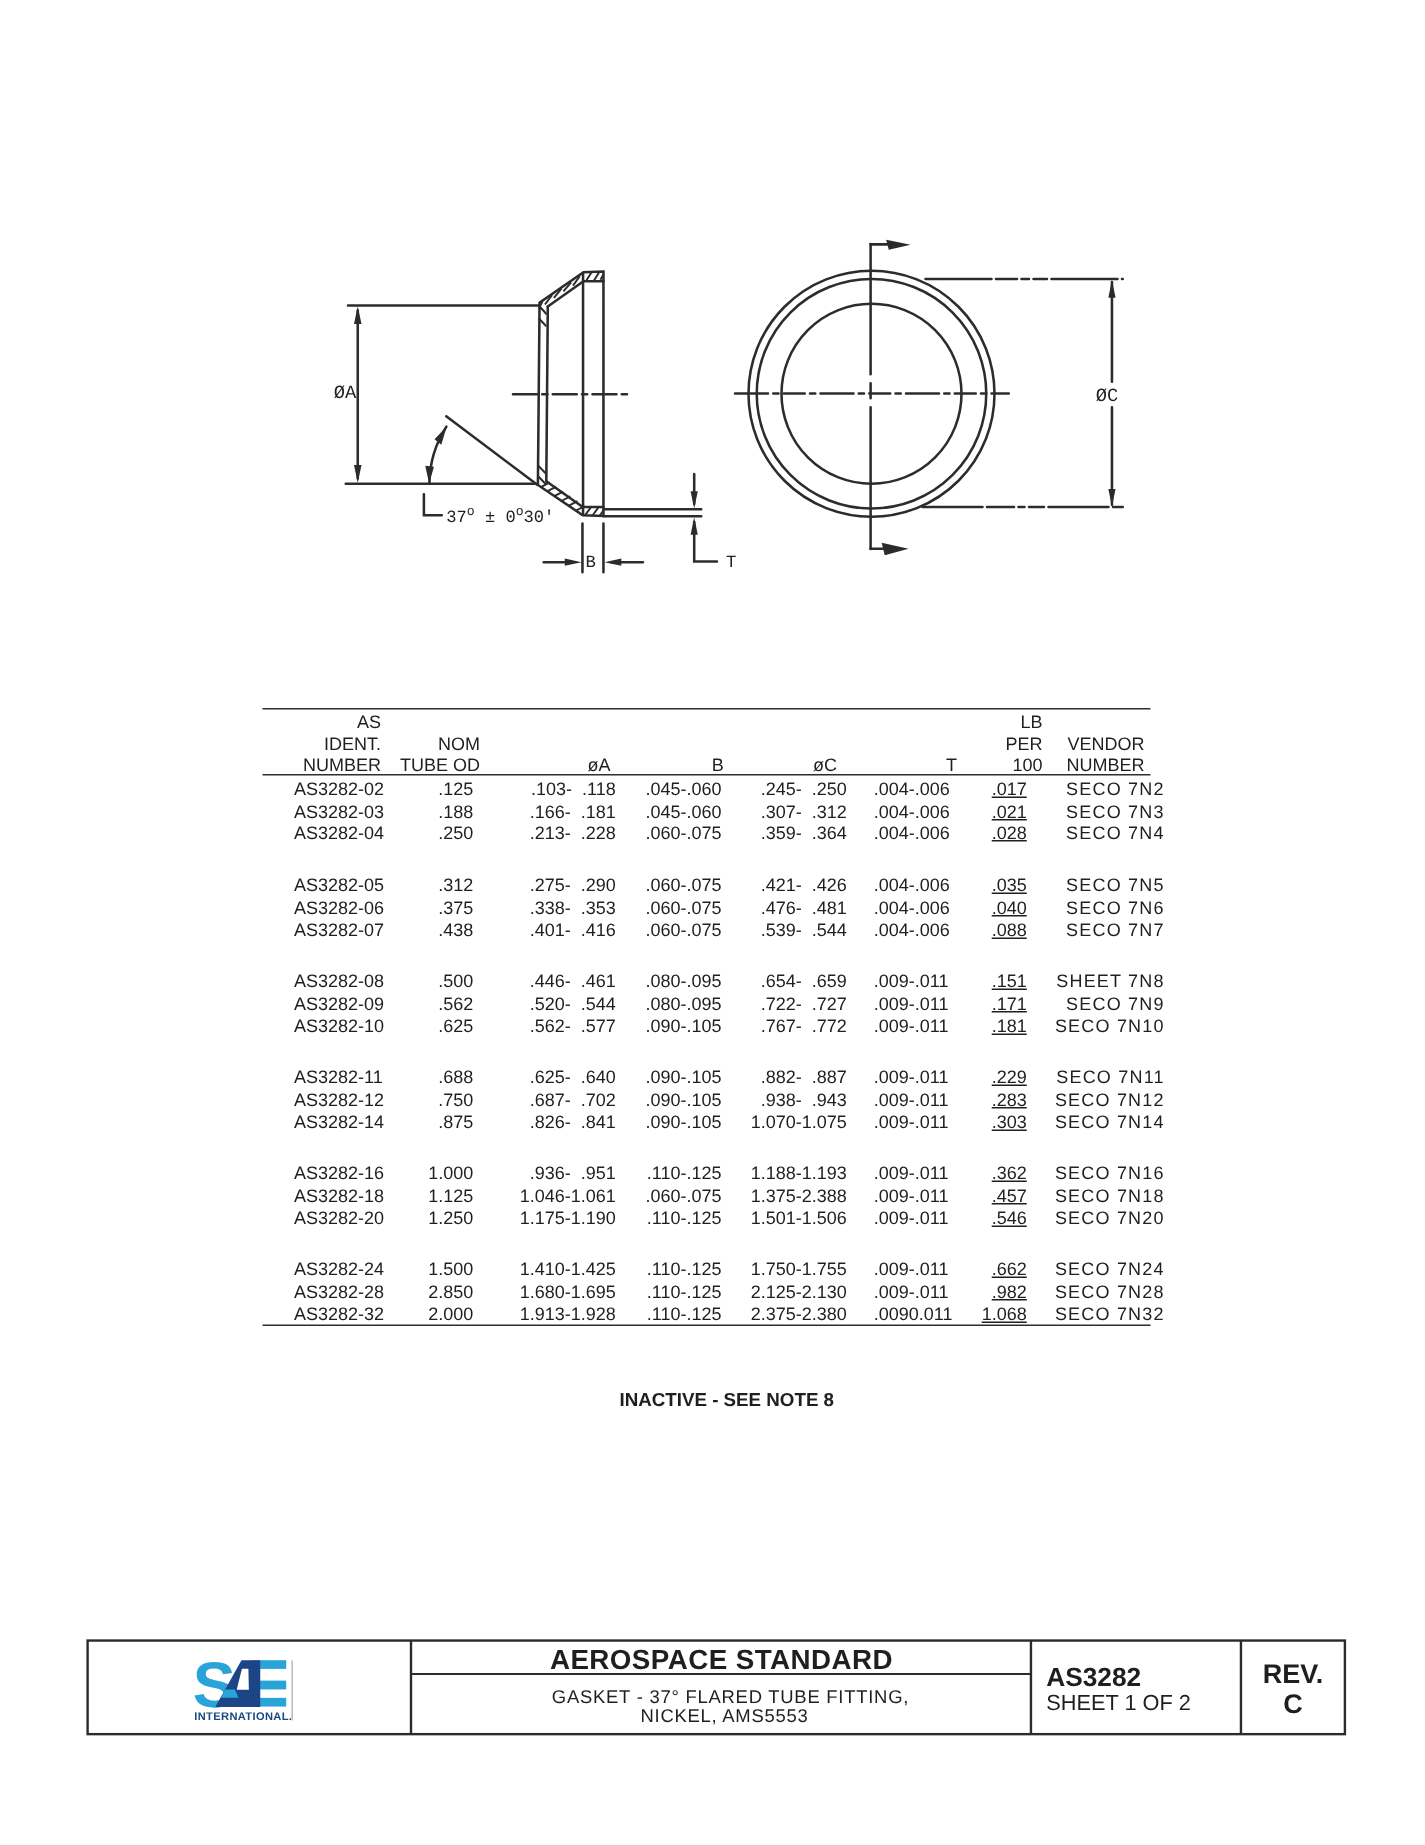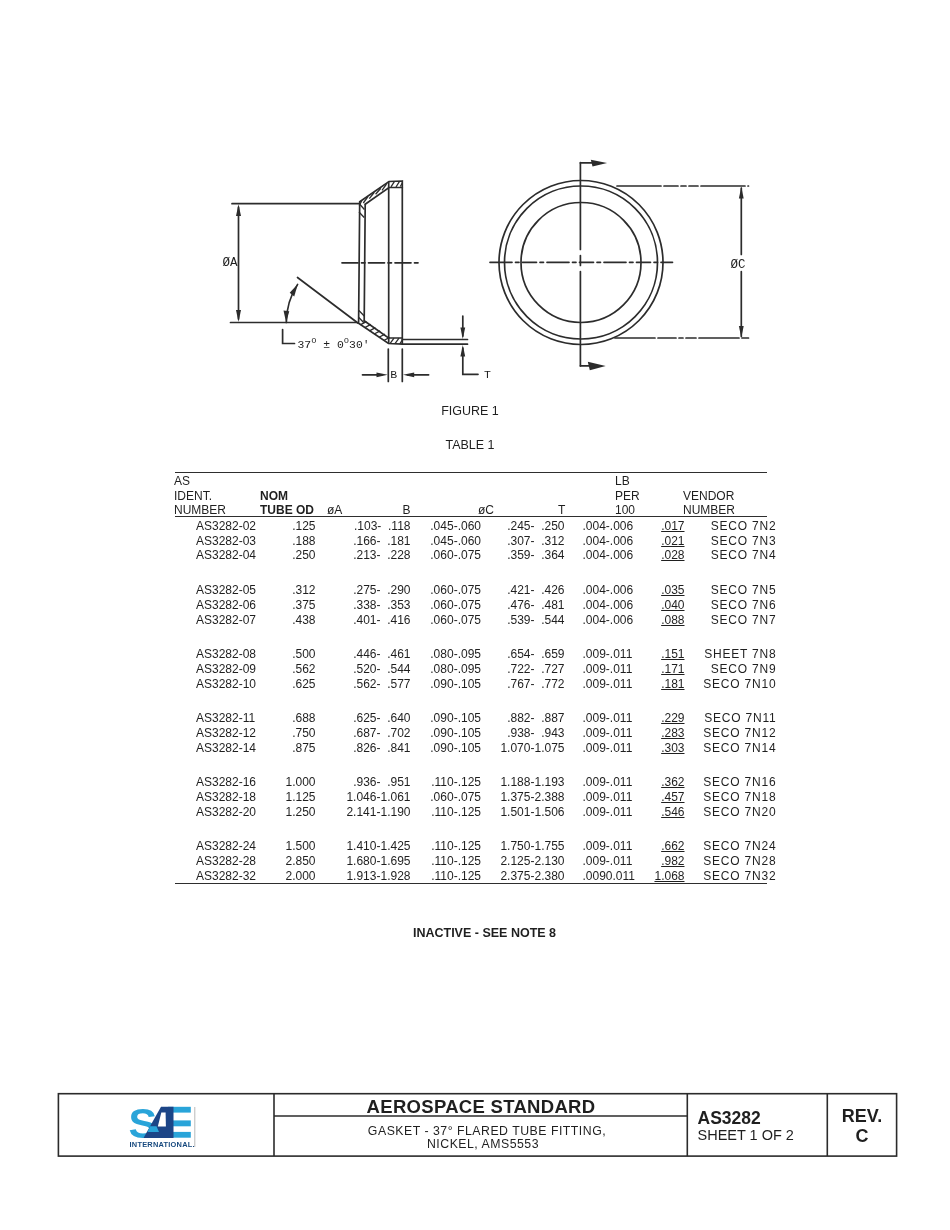--- a/index.html
+++ b/index.html
@@ -9,21 +9,21 @@
 .tr{position:absolute;left:0;width:950px;height:15px;font-size:12px;line-height:12px;white-space:pre;margin-left:12px;}
 .tr span{position:absolute;}
 .c1{left:184px;}
 .c2{right:646.5px;}
 .c3{right:551.5px;}
 .c4{right:481px;}
 .c5{right:397.5px;text-align:right;}
 .c6{left:570.5px;}
 .c7{right:277.5px;text-decoration:underline;}
 .c8{right:185.5px;letter-spacing:0.8px;}
-.hd{position:absolute;font-size:12px;line-height:14.35px;text-align:left;white-space:pre;}
+.hd{position:absolute;font-size:12px;line-height:14.35px;text-align:right;white-space:pre;}
 </style>
 </head>
 <body>
 <div id="page">
 
 <svg class="abs" style="left:0;top:0" width="950" height="470" viewBox="0 0 950 470" fill="none" stroke="none">
   <g stroke="#2c2c2c" stroke-width="1.7" fill="none" stroke-linecap="round">
 
     <path d="M232,203.7 H359"></path>
 
@@ -124,35 +124,33 @@
     <text x="297.5" y="348.0" font-size="11.4px">37<tspan dy="-4.6" font-size="8.8px">o</tspan><tspan dy="4.6" font-size="11.4px"> ± 0</tspan><tspan dy="-4.6" font-size="8.8px">o</tspan><tspan dy="4.6" font-size="11.4px">30'</tspan></text>
 
     <text x="390.3" y="378" font-size="11.5px">B</text>
 
     <text x="484" y="378.3" font-size="11.5px">T</text>
 
     <text x="730.5" y="267.5">ØC</text>
   </g>
 </svg>
 
-<div class="abs" style="left:0;top:405.3px;width:940px;text-align:center;font-size:12.5px;line-height:12.5px;">FIGURE 1</div>
-
-<div class="abs" style="left:0;top:439.0px;width:940px;text-align:center;font-size:12.5px;line-height:12.5px;">TABLE 1</div>
+
 
 <div class="abs" style="left:175px;top:471.8px;width:591.5px;height:1.7px;background:#2e2e2e"></div>
 
 <div class="abs" style="left:175px;top:515.8px;width:591.5px;height:1.7px;background:#2e2e2e"></div>
 
 <div class="abs" style="left:175px;top:882.8px;width:591.5px;height:1.7px;background:#2e2e2e"></div>
 
 <div class="hd" style="left:174px;top:474.2px;width:80px;">AS
 IDENT.
 NUMBER</div>
 
-<div class="hd" style="left:260px;top:488.6px;width:80px;font-weight:bold;">NOM
+<div class="hd" style="left:240px;top:488.6px;width:80px;">NOM
 TUBE OD</div>
 
 <div class="hd" style="left:327px;top:502.9px;width:80px;">øA</div>
 
 <div class="hd" style="left:402.5px;top:502.9px;width:80px;">B</div>
 
 <div class="hd" style="left:478px;top:502.9px;width:80px;">øC</div>
 
 <div class="hd" style="left:558px;top:502.9px;width:80px;">T</div>
 
@@ -184,21 +182,21 @@
 <div class="tr" style="top:711.9px"><span class="c1">AS3282-11</span><span class="c2">.688</span><span class="c3">.625-  .640</span><span class="c4">.090-.105</span><span class="c5">.882-  .887</span><span class="c6">.009-.011</span><span class="c7">.229</span><span class="c8">SECO 7N11</span></div>
 
 <div class="tr" style="top:726.7px"><span class="c1">AS3282-12</span><span class="c2">.750</span><span class="c3">.687-  .702</span><span class="c4">.090-.105</span><span class="c5">.938-  .943</span><span class="c6">.009-.011</span><span class="c7">.283</span><span class="c8">SECO 7N12</span></div>
 
 <div class="tr" style="top:741.6px"><span class="c1">AS3282-14</span><span class="c2">.875</span><span class="c3">.826-  .841</span><span class="c4">.090-.105</span><span class="c5">1.070-1.075</span><span class="c6">.009-.011</span><span class="c7">.303</span><span class="c8">SECO 7N14</span></div>
 
 <div class="tr" style="top:775.9px"><span class="c1">AS3282-16</span><span class="c2">1.000</span><span class="c3">.936-  .951</span><span class="c4">.110-.125</span><span class="c5">1.188-1.193</span><span class="c6">.009-.011</span><span class="c7">.362</span><span class="c8">SECO 7N16</span></div>
 
 <div class="tr" style="top:790.8px"><span class="c1">AS3282-18</span><span class="c2">1.125</span><span class="c3">1.046-1.061</span><span class="c4">.060-.075</span><span class="c5">1.375-2.388</span><span class="c6">.009-.011</span><span class="c7">.457</span><span class="c8">SECO 7N18</span></div>
 
-<div class="tr" style="top:805.6px"><span class="c1">AS3282-20</span><span class="c2">1.250</span><span class="c3">2.141-1.190</span><span class="c4">.110-.125</span><span class="c5">1.501-1.506</span><span class="c6">.009-.011</span><span class="c7">.546</span><span class="c8">SECO 7N20</span></div>
+<div class="tr" style="top:805.6px"><span class="c1">AS3282-20</span><span class="c2">1.250</span><span class="c3">1.175-1.190</span><span class="c4">.110-.125</span><span class="c5">1.501-1.506</span><span class="c6">.009-.011</span><span class="c7">.546</span><span class="c8">SECO 7N20</span></div>
 
 <div class="tr" style="top:840.0px"><span class="c1">AS3282-24</span><span class="c2">1.500</span><span class="c3">1.410-1.425</span><span class="c4">.110-.125</span><span class="c5">1.750-1.755</span><span class="c6">.009-.011</span><span class="c7">.662</span><span class="c8">SECO 7N24</span></div>
 
 <div class="tr" style="top:854.8px"><span class="c1">AS3282-28</span><span class="c2">2.850</span><span class="c3">1.680-1.695</span><span class="c4">.110-.125</span><span class="c5">2.125-2.130</span><span class="c6">.009-.011</span><span class="c7">.982</span><span class="c8">SECO 7N28</span></div>
 
 <div class="tr" style="top:869.7px"><span class="c1">AS3282-32</span><span class="c2">2.000</span><span class="c3">1.913-1.928</span><span class="c4">.110-.125</span><span class="c5">2.375-2.380</span><span class="c6">.0090.011</span><span class="c7">1.068</span><span class="c8">SECO 7N32</span></div>
 
 <div class="abs" style="left:0;top:926.5px;width:969px;text-align:center;font-size:12.5px;font-weight:bold;line-height:13px;">INACTIVE - SEE NOTE 8</div>
 
 <svg class="abs" style="left:0;top:1080px" width="950" height="150" viewBox="0 0 950 150">

